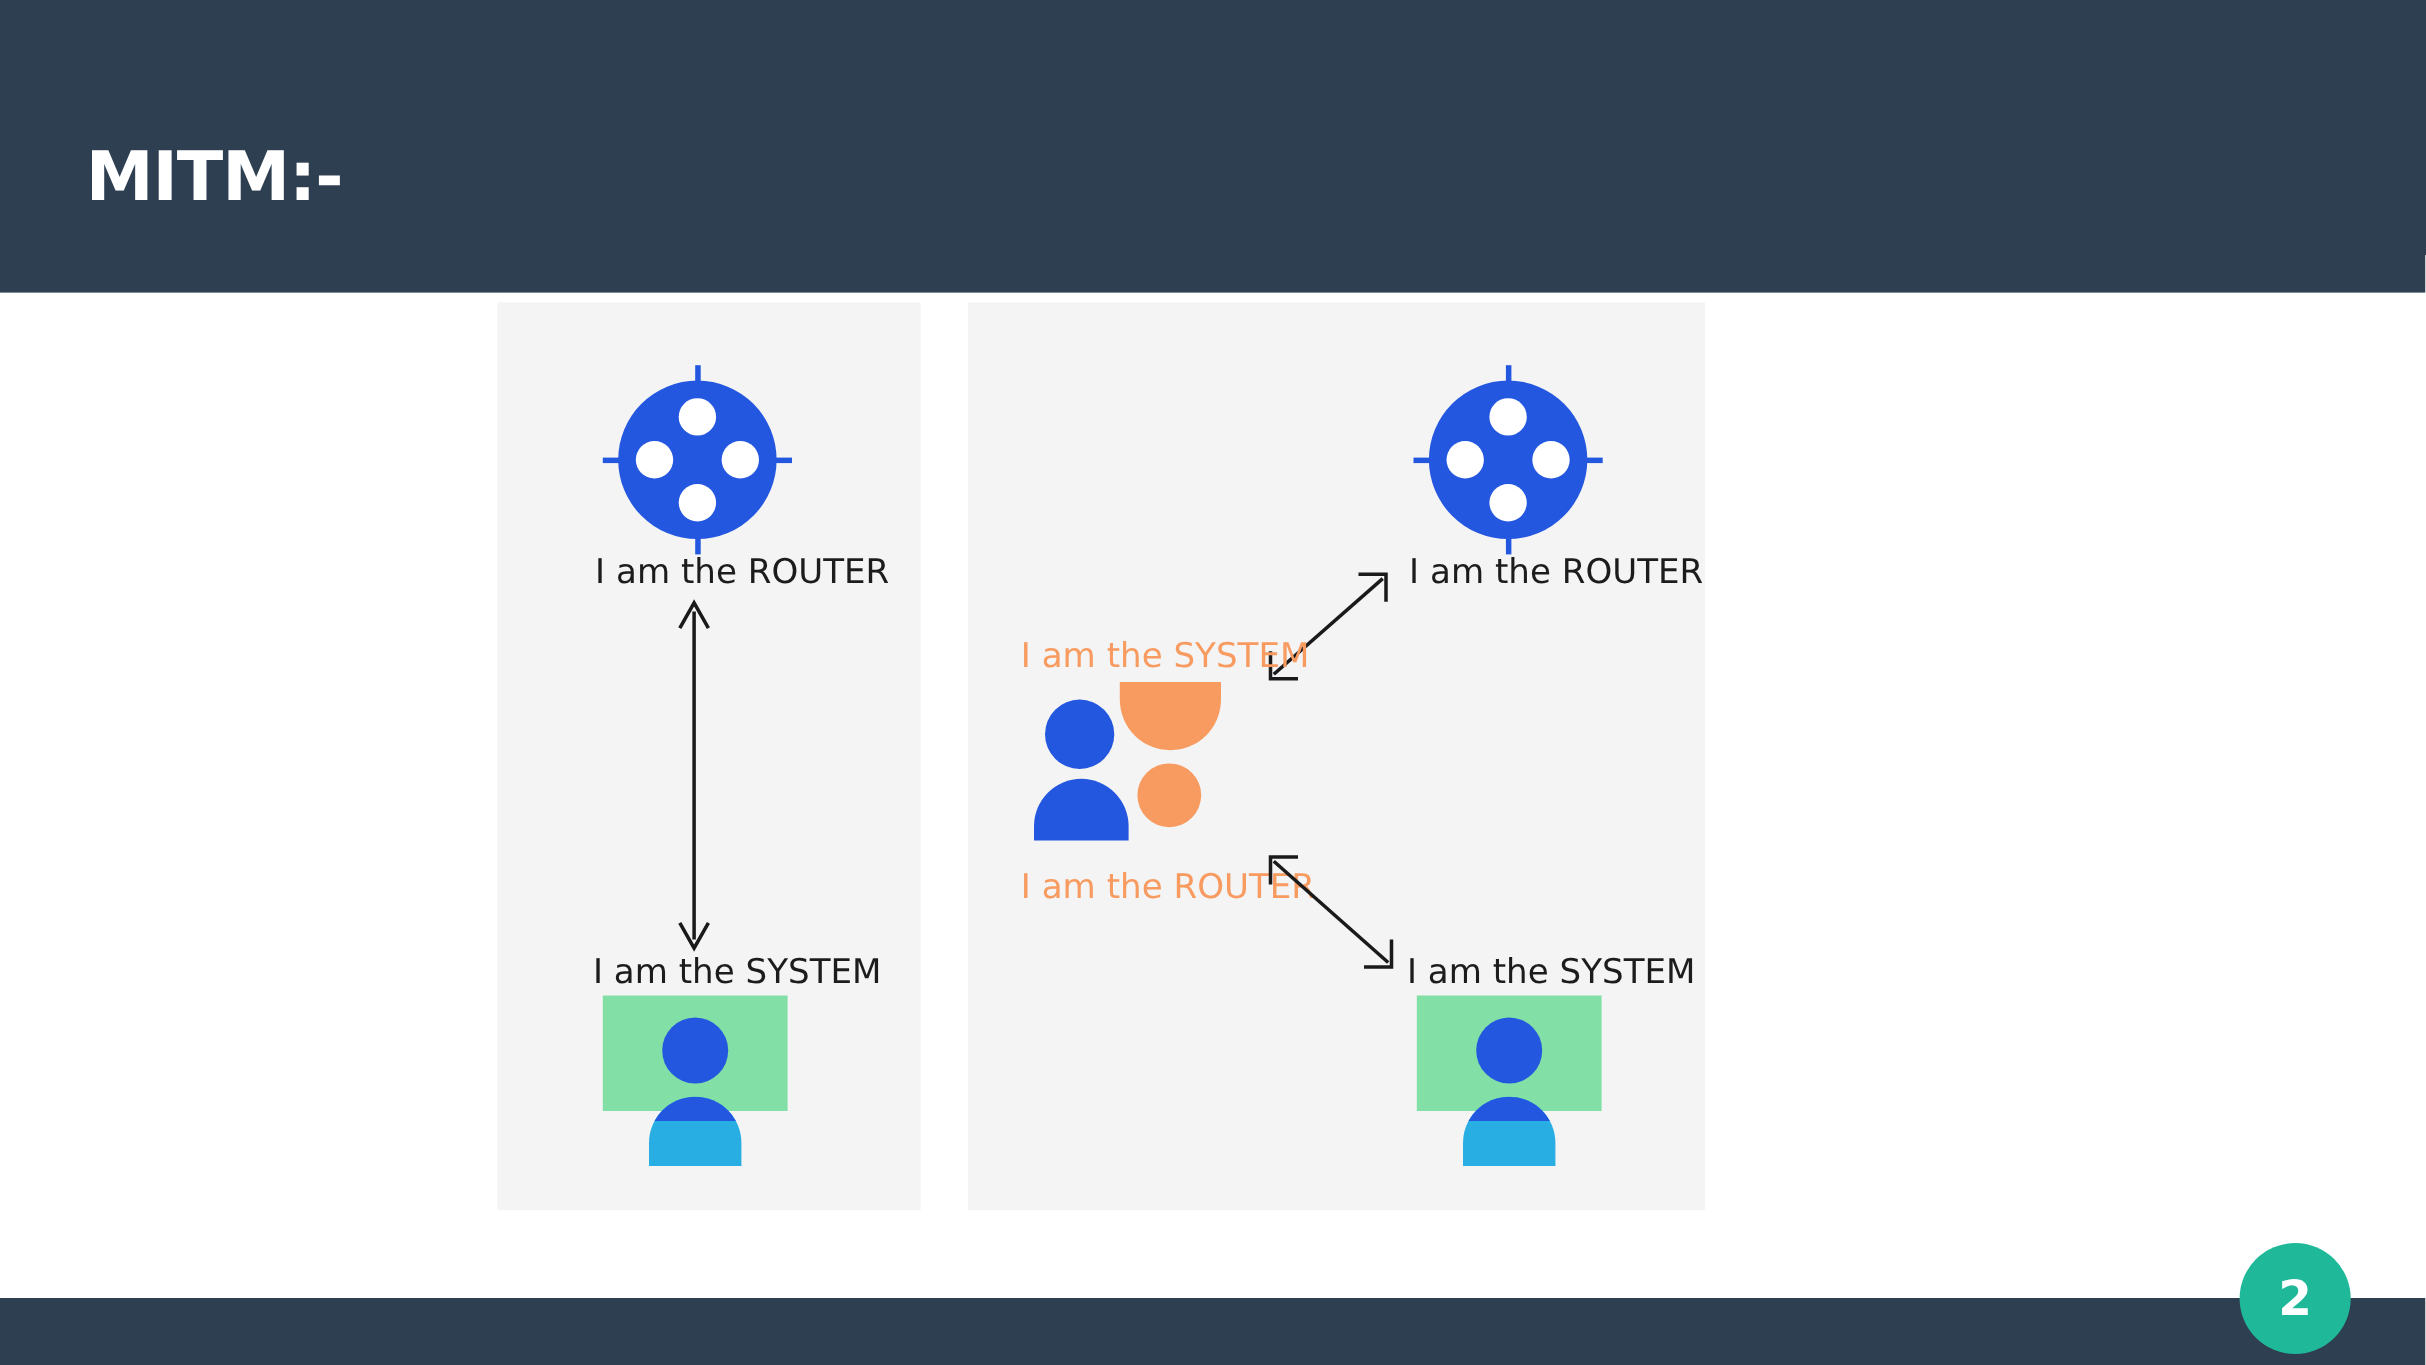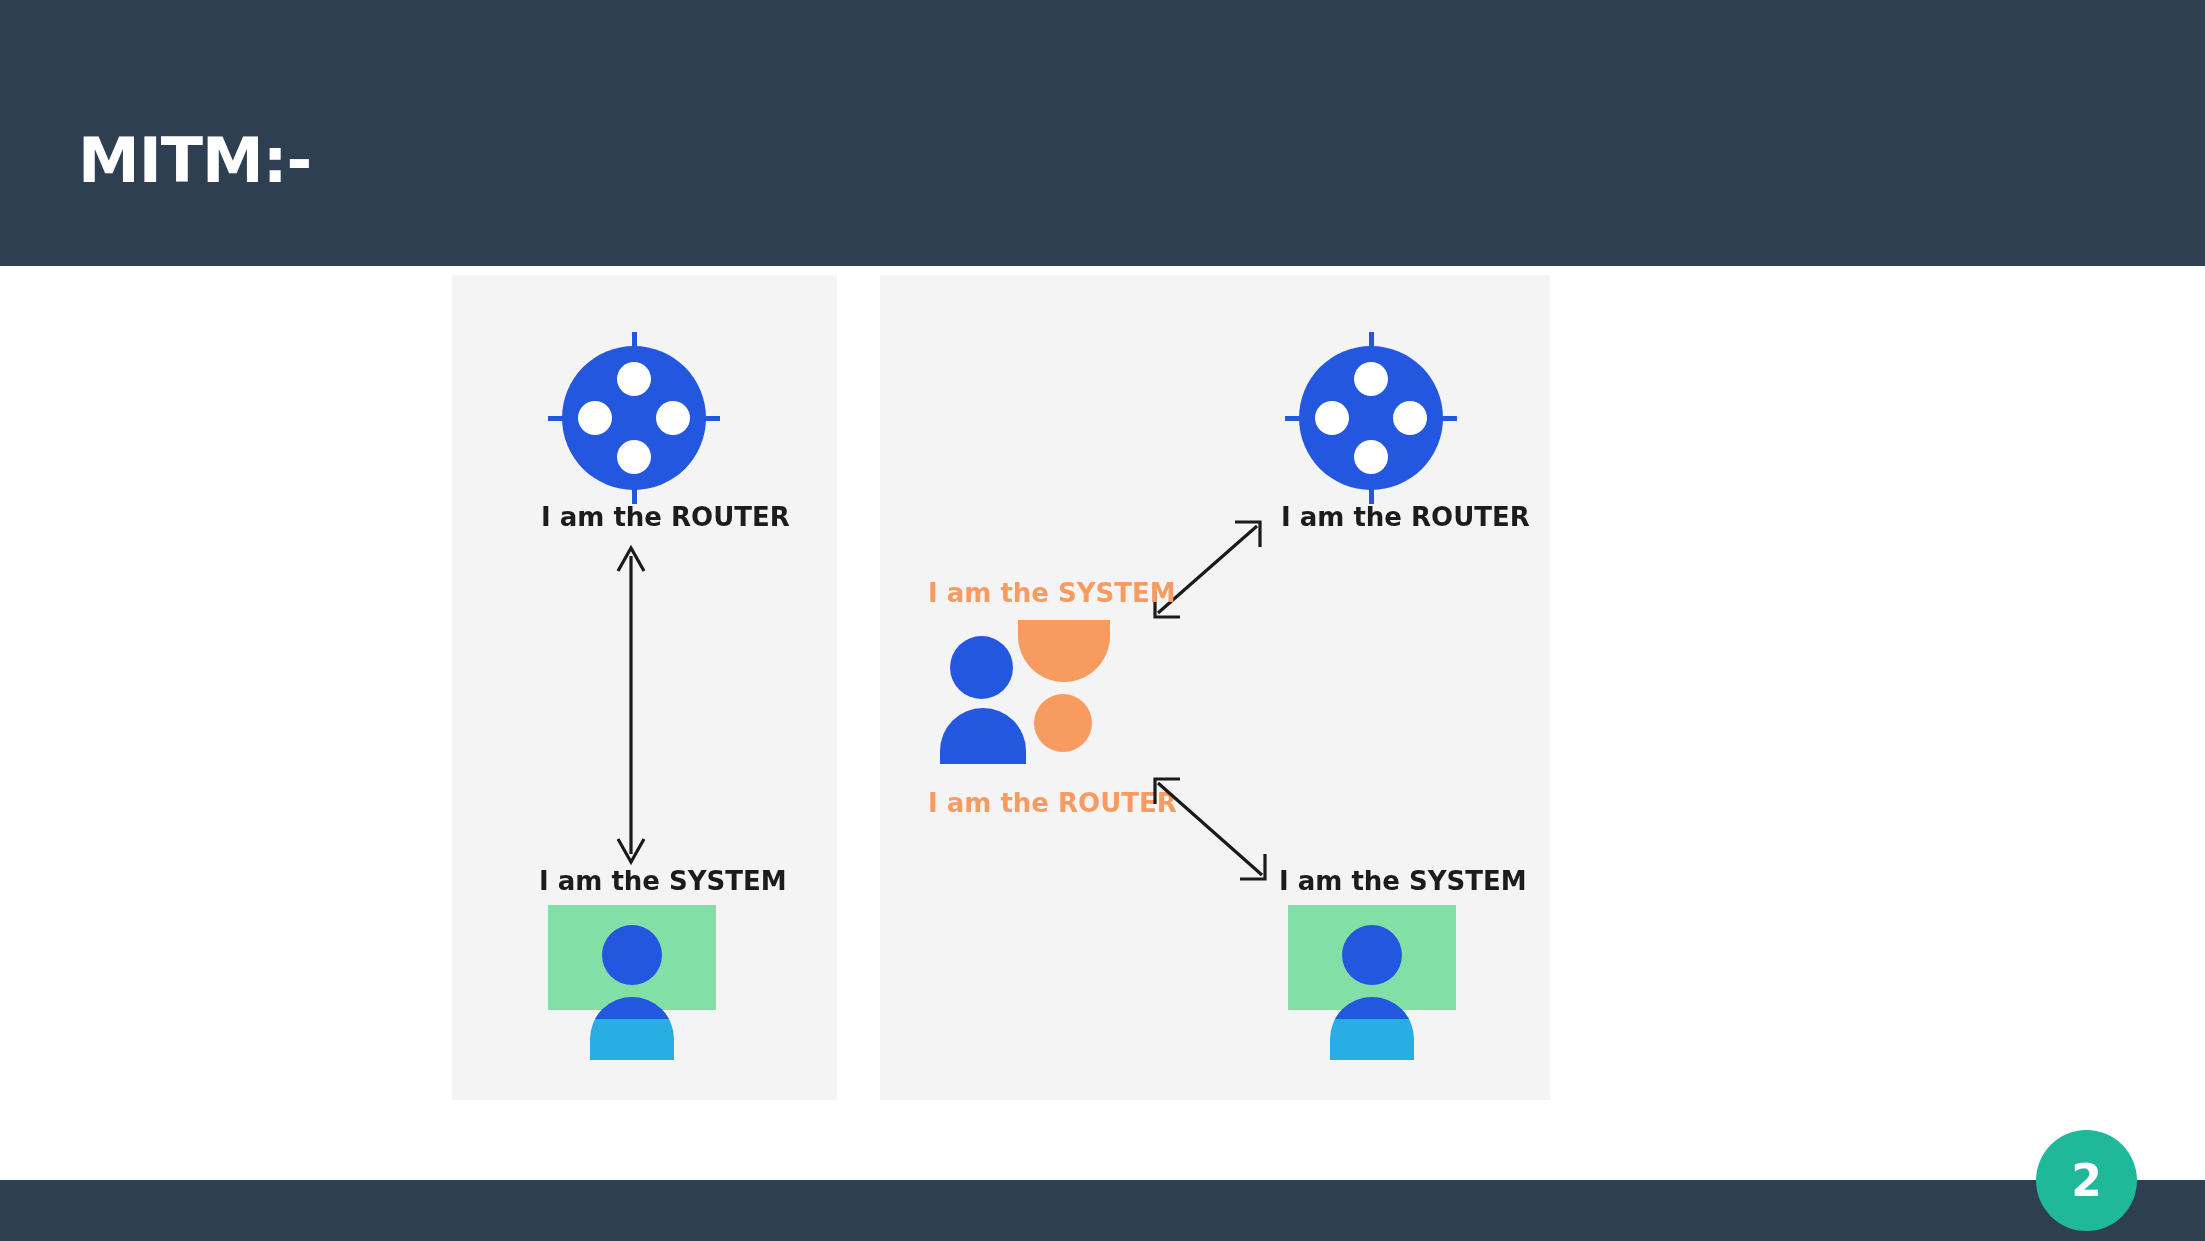--- a/index.html
+++ b/index.html
@@ -178,22 +178,22 @@
     position: absolute;
     left: 96px; top: 74px;
     width: 58px; height: 58px;
     border-radius: 50%;
     background: #f89b61;
   }
 
   
   .label {
     position: absolute;
-    font-size: 26px;
-    font-weight: bold;
+    font-size: 31px;
+    font-weight: normal;
     color: #1c1c1c;
     white-space: nowrap;
     font-family: "DejaVu Sans", sans-serif;
   }
   .label.orange { color: #f89b61; }
 
   
   .arrow-svg {
     position: absolute;
     overflow: visible;

